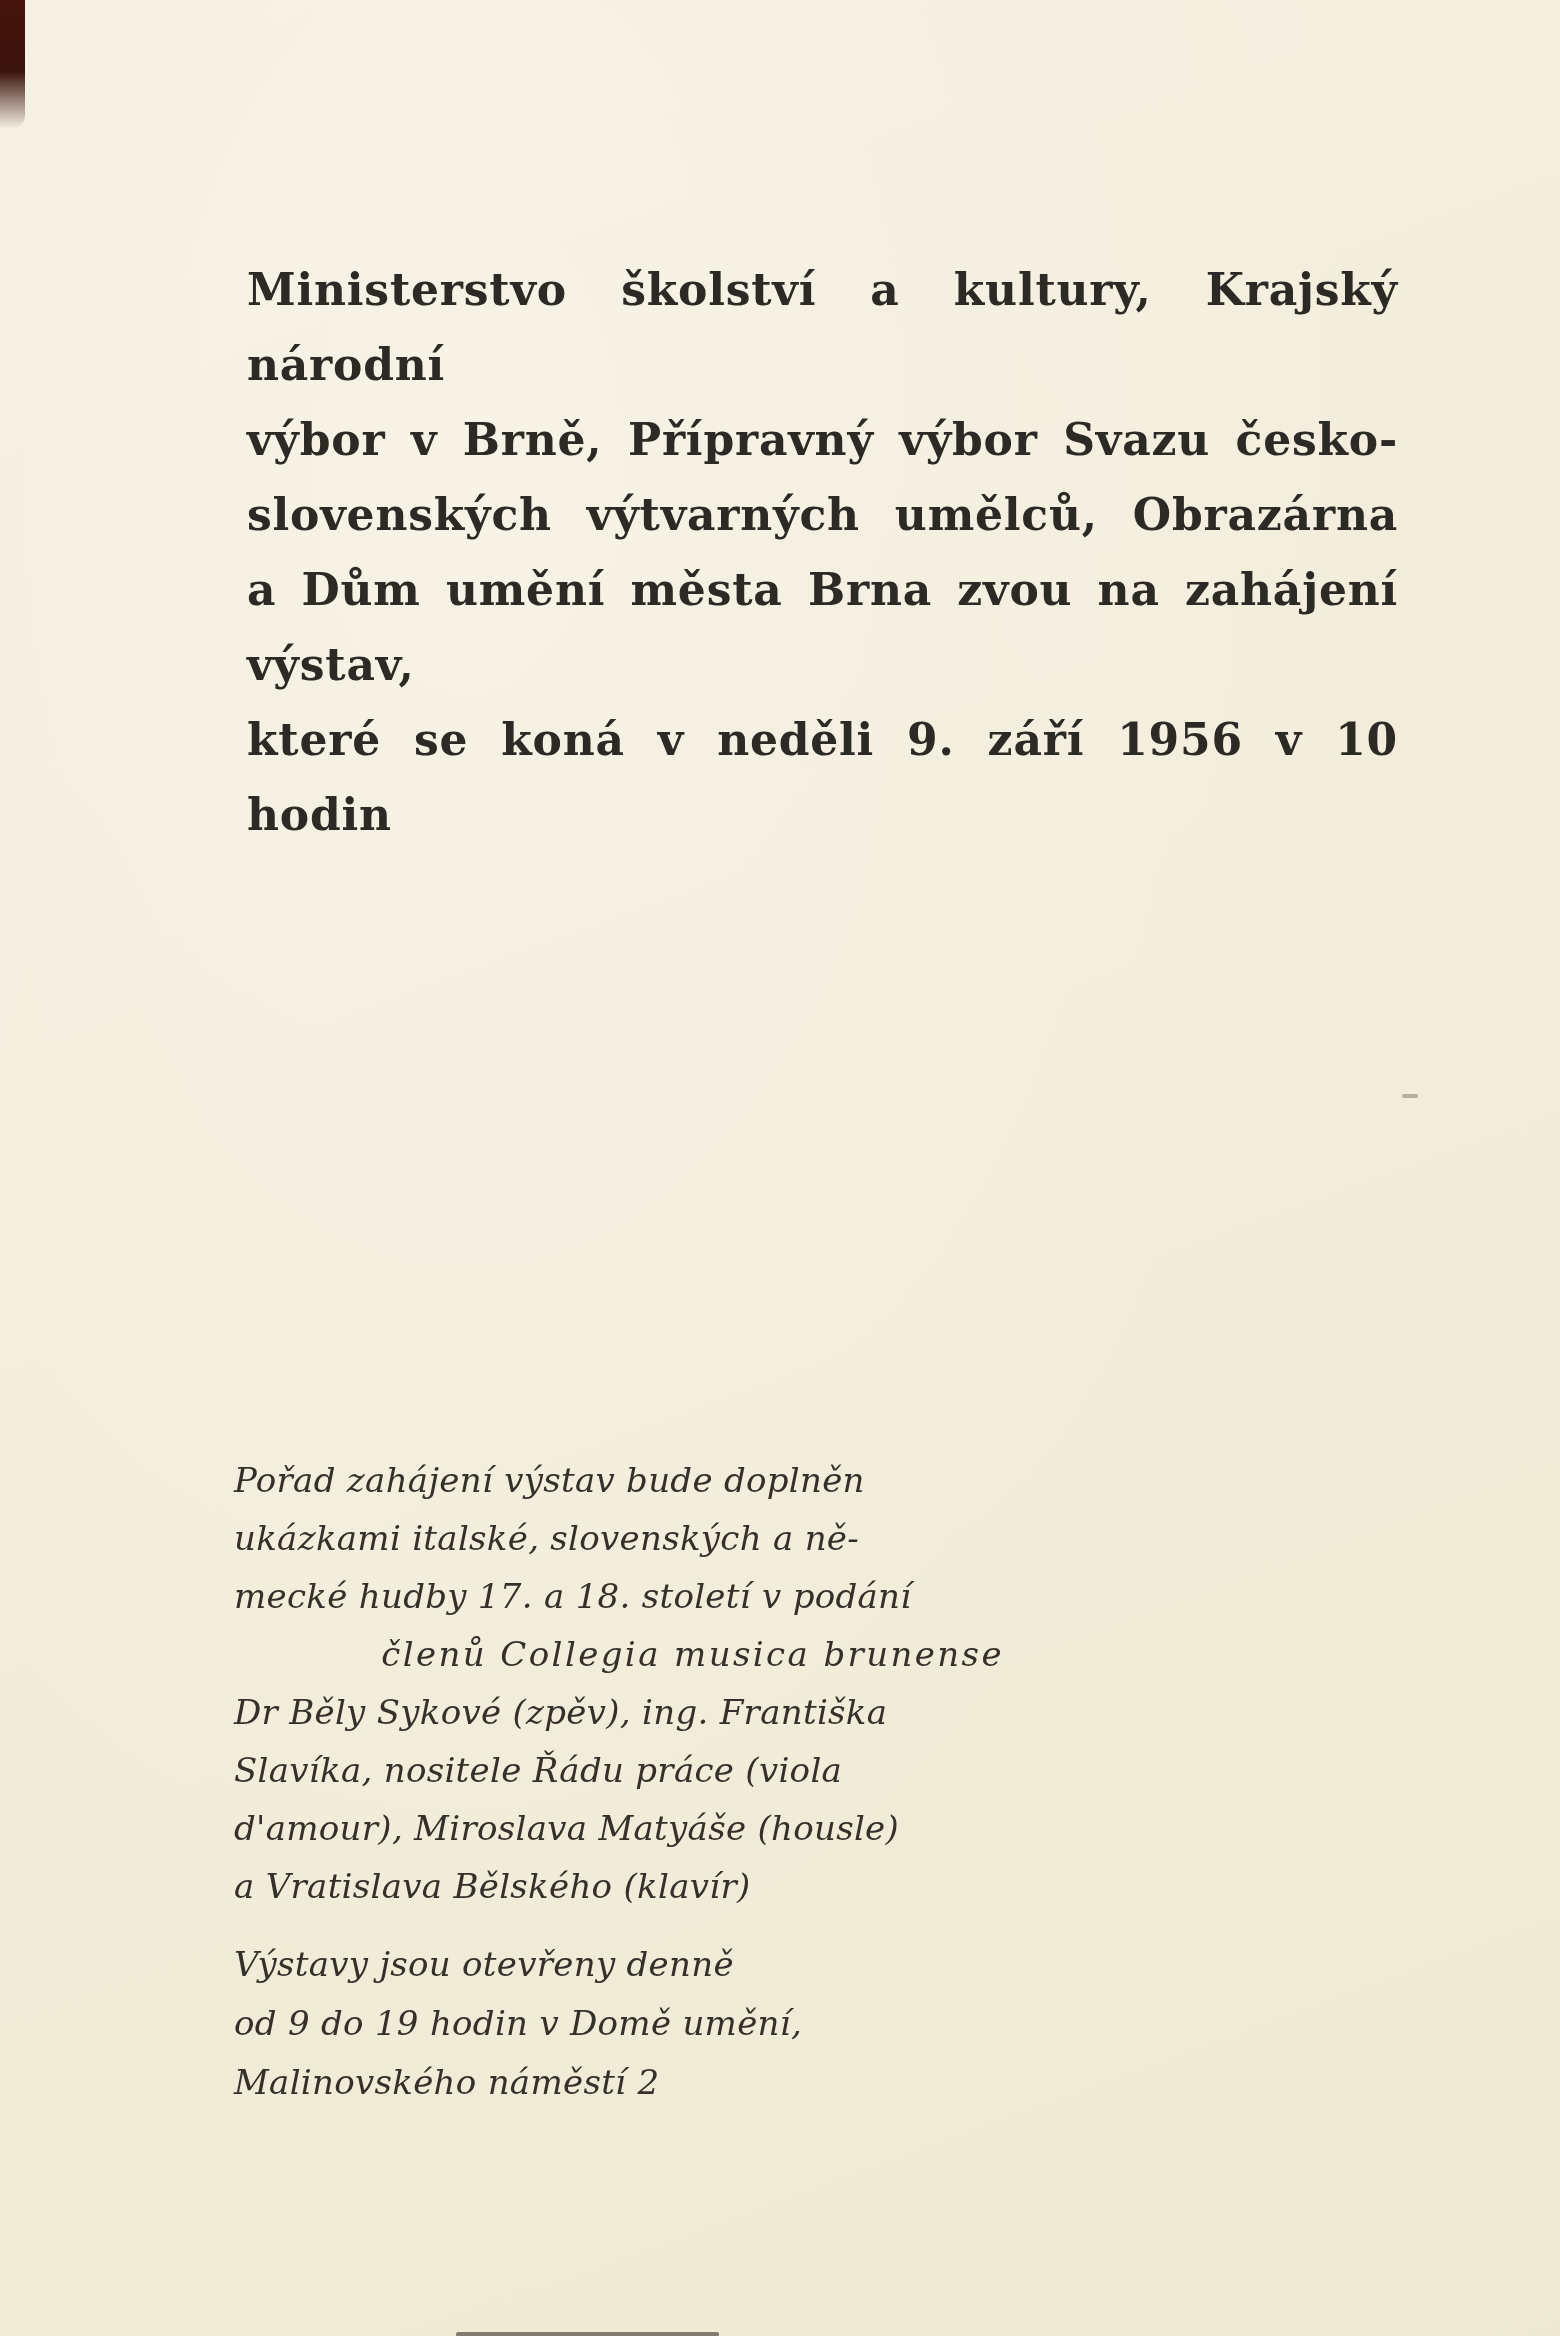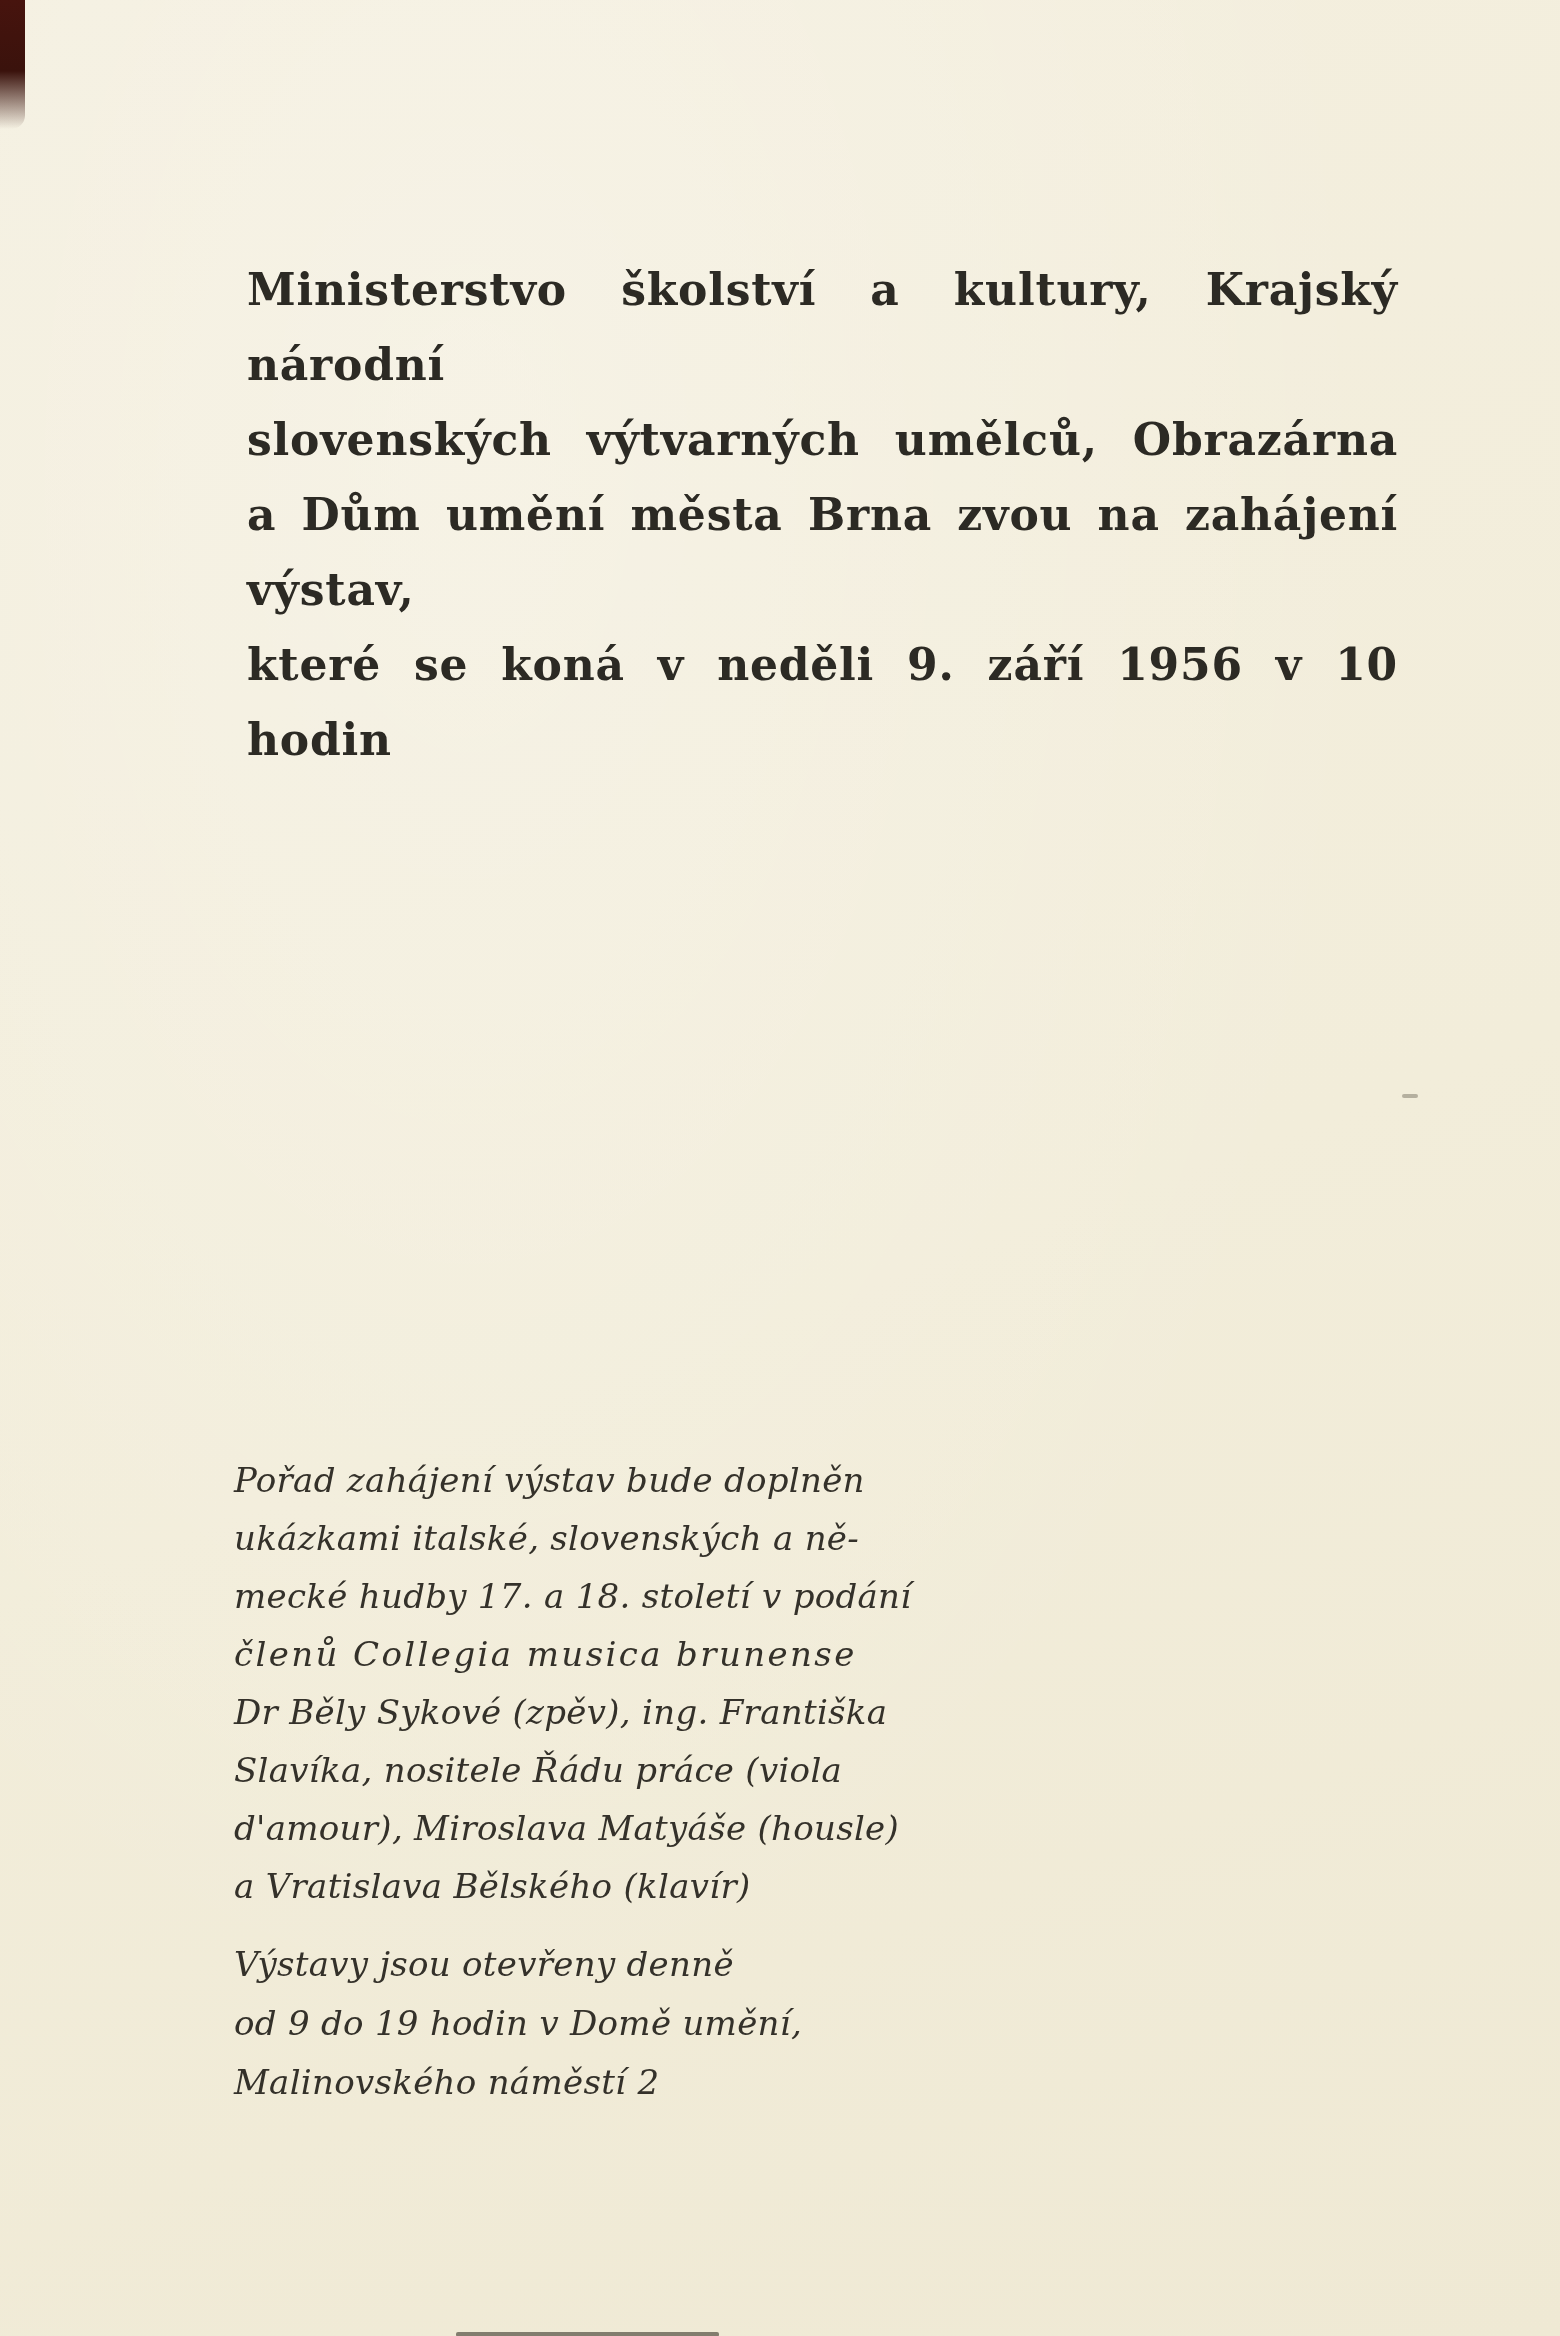--- a/index.html
+++ b/index.html
@@ -74,20 +74,21 @@
     top: 1451px;
     width: 770px;
     color: #34312a;
     font-style: italic;
     font-size: 34px;
     line-height: 58px;
     letter-spacing: 0.3px;
   }
   .program-note .pline:nth-child(4) {
     letter-spacing: 2.4px;
+    text-align: right;
   }
 
   
   .opening-hours {
     position: absolute;
     left: 234px;
     top: 1935px;
     width: 770px;
     color: #34312a;
     font-style: italic;
@@ -100,20 +101,21 @@
 <body>
 
 <div class="page">
 
   <div class="artifact-top-left"></div>
   <div class="artifact-bottom"></div>
   <div class="speck"></div>
 
   <div class="invitation">
     <div class="jline">Ministerstvo školství a kultury, Krajský národní</div>
+    <div class="jline">výbor v Brně, Přípravný výbor Svazu česko-</div>
     <div class="jline">slovenských výtvarných umělců, Obrazárna</div>
     <div class="jline">a Dům umění města Brna zvou na zahájení výstav,</div>
     <div class="jline">které se koná v neděli 9. září 1956 v 10 hodin</div>
   </div>
 
   <div class="program-note">
     <div class="pline">Pořad zahájení výstav bude doplněn</div>
     <div class="pline">ukázkami italské, slovenských a ně-</div>
     <div class="pline">mecké hudby 17. a 18. století v podání</div>
     <div class="pline">členů Collegia musica brunense</div>

